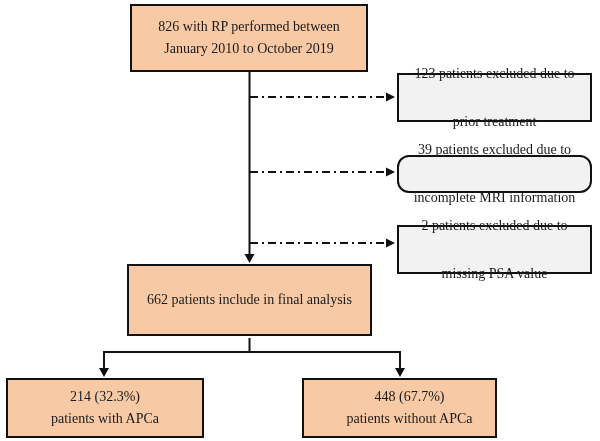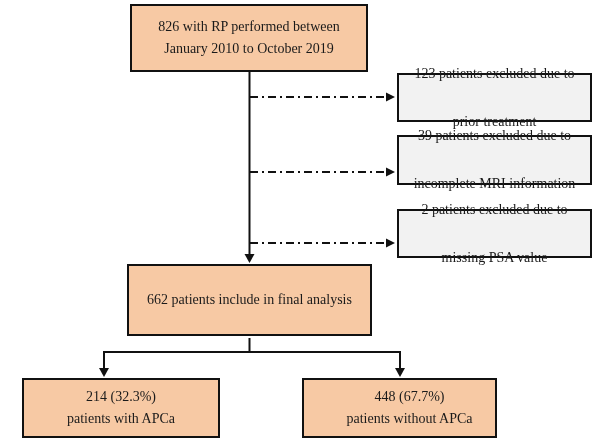--- a/index.html
+++ b/index.html
@@ -35,24 +35,24 @@
     font-size: 14px;
     line-height: 22px;
   }
   .peach { background: #f7c9a4; }
   .gray  { background: #f2f2f2; gap: 26px; }
   .box div { white-space: nowrap; }
 
   
   .box-top       { left: 130px; top: 4px;   width: 238px; height: 68px; }
   .box-excl-1    { left: 397px; top: 73px;  width: 195px; height: 49px; }
-  .box-excl-2    { left: 397px; top: 135px; width: 195px; height: 50px; }
-  .box-excl-3    { left: 397px; top: 209px; width: 195px; height: 49px; }
+  .box-excl-2    { left: 397px; top: 155px; width: 195px; height: 38px; border-radius: 12px; }
+  .box-excl-3    { left: 397px; top: 225px; width: 195px; height: 49px; }
   .box-final     { left: 127px; top: 264px; width: 245px; height: 72px; }
-  .box-outcome-1 { left: 22px;   top: 378px; width: 198px; height: 60px; }
+  .box-outcome-1 { left: 6px;   top: 378px; width: 198px; height: 60px; }
   .box-outcome-2 { left: 302px; top: 378px; width: 195px; height: 60px; padding-left: 20px; }
 </style>
 </head>
 <body>
 
 <div class="canvas">
 
   <svg class="connectors" viewBox="0 0 600 441" xmlns="http://www.w3.org/2000/svg">
 
     <line x1="249.5" y1="72" x2="249.5" y2="255" stroke="#111111" stroke-width="2"></line>

